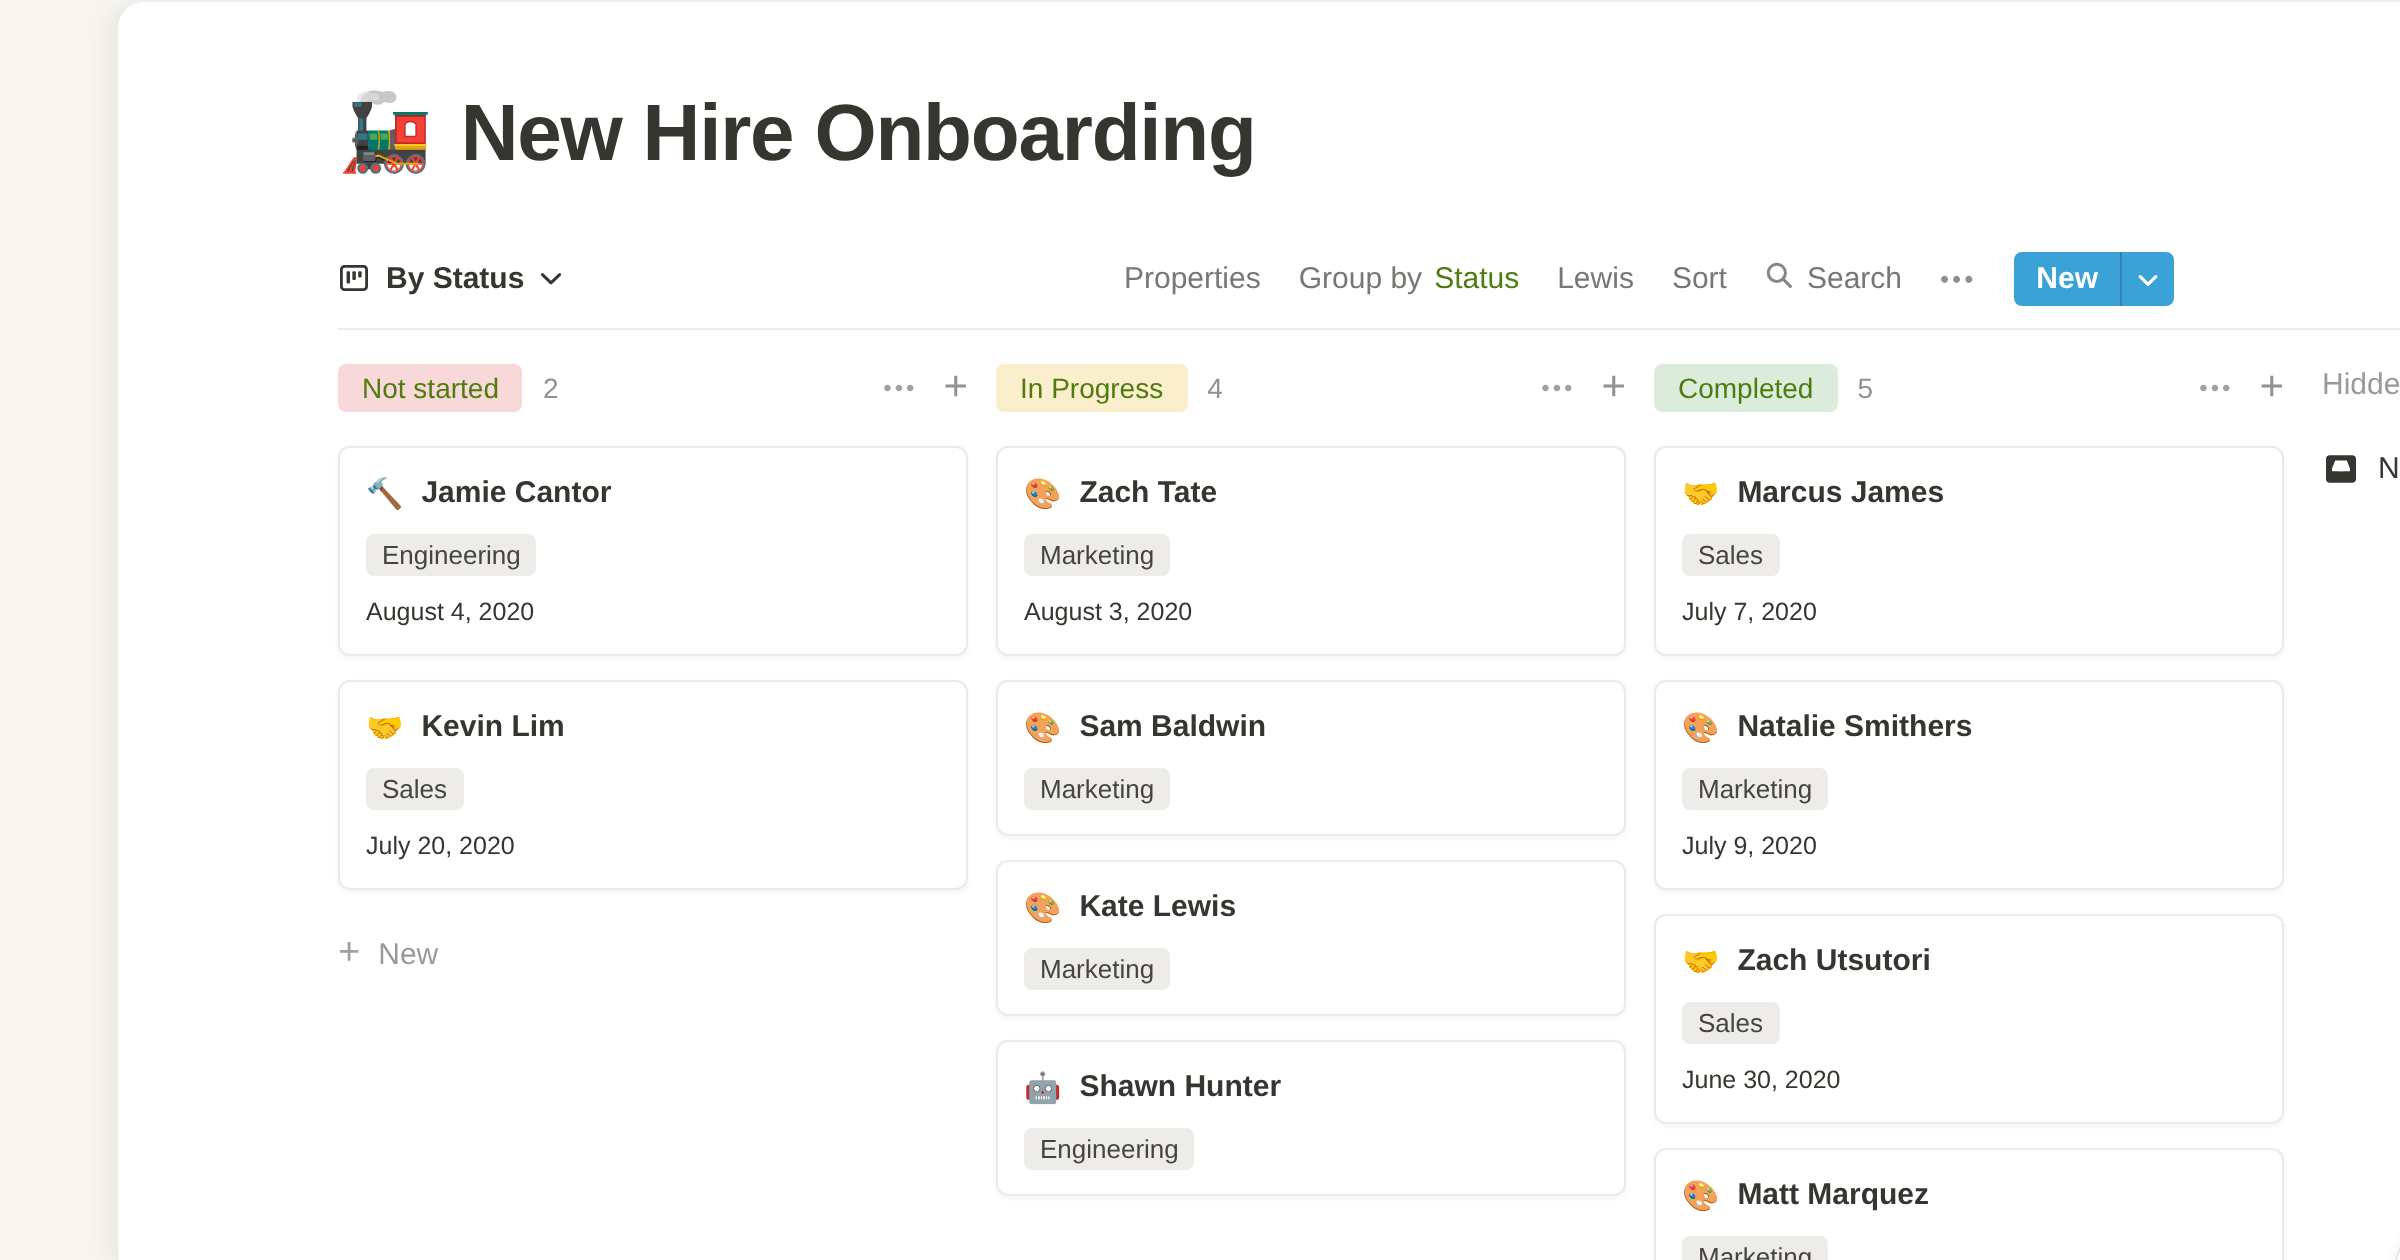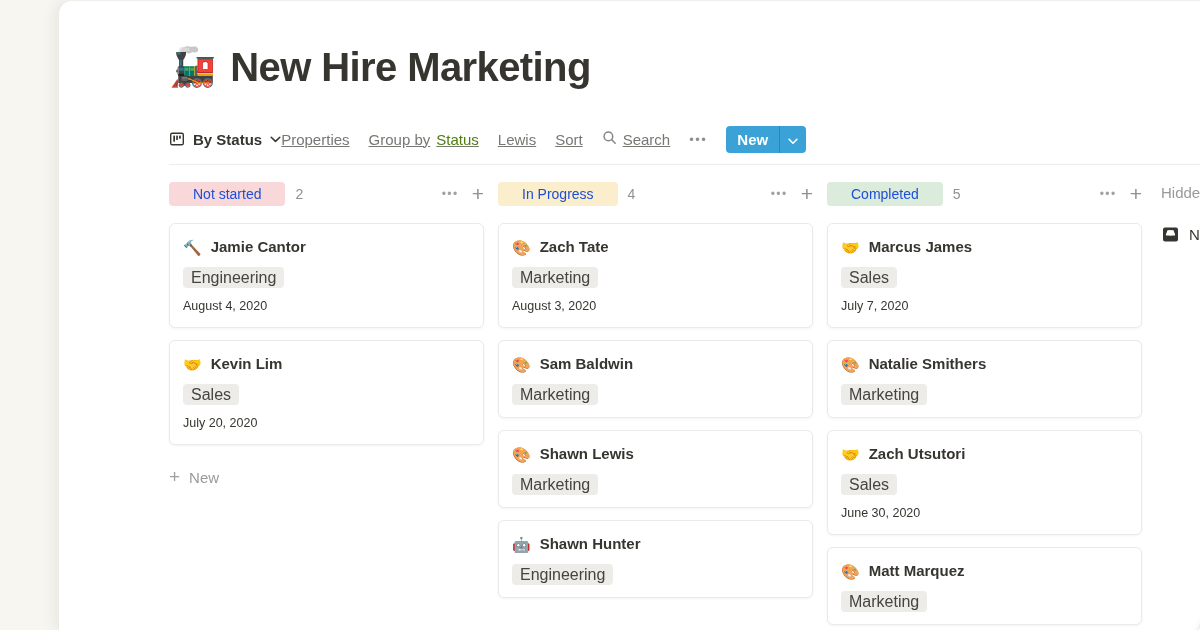--- a/index.html
+++ b/index.html
@@ -17,50 +17,50 @@
     box-shadow:-6px 0 12px rgba(0,0,0,0.05);
   }
   .title-row{
     position:absolute;left:110px;top:42px;display:flex;align-items:center;gap:14px;
   }
   .title-emoji{font-size:38px;line-height:1;}
   .page-title{font-size:40px;font-weight:700;letter-spacing:-0.6px;color:#37352F;line-height:1.2;}
 
   .toolbar{
     position:absolute;left:110px;right:114px;top:120px;height:36px;
-    display:flex;align-items:center;
+    display:flex;align-items:center;justify-content:space-between;
   }
   .view-switcher{display:flex;align-items:center;gap:8px;font-size:15px;font-weight:700;color:#37352F;cursor:pointer;}
   .view-switcher svg{display:block;}
   .toolbar-right{display:flex;align-items:center;gap:19px;font-size:15px;color:#787773;}
-  .tb-item{display:flex;align-items:center;gap:6px;cursor:pointer;text-decoration:underline;}
+  .tb-item{display:flex;align-items:center;gap:6px;cursor:pointer;}
   .tb-strong{color:#4d7c0f;font-weight:500;}
   .tb-dots{font-size:13px;letter-spacing:1.5px;color:#908F8B;}
   .new-btn{display:flex;align-items:stretch;border-radius:4px;overflow:hidden;cursor:pointer;}
   .new-btn-main{padding:5px 11px;color:#fff;font-weight:600;font-size:15px;}
   .new-btn-chev{padding:0 8px;display:flex;align-items:center;border-left:1px solid rgba(0,0,0,0.18);}
 
   .divider{position:absolute;left:110px;right:0;top:163px;height:1px;background:#EDECE8;}
 
   .board{position:absolute;left:110px;top:181px;display:flex;gap:14px;}
   .column{width:315px;flex:none;}
   .col-header{display:flex;align-items:center;height:24px;margin-bottom:17px;}
-  .col-badge{padding:2px 24px;border-radius:4px;font-size:14px;color:#1d4ed8;line-height:20px;}
+  .col-badge{padding:2px 12px;border-radius:4px;font-size:14px;color:#4d7c0f;line-height:20px;}
   .col-count{margin-left:10px;color:#92918D;font-size:14px;}
   .col-icons{margin-left:auto;display:flex;align-items:center;gap:13px;}
   .col-dots{font-size:12px;letter-spacing:1.5px;color:#A3A19C;cursor:pointer;}
   .col-plus{font-size:21px;font-weight:300;color:#93928E;line-height:18px;cursor:pointer;}
   .cards{display:flex;flex-direction:column;gap:12px;}
   .card{
     background:#fff;border:1px solid #EBEAE6;border-radius:6px;
     box-shadow:0 1px 3px rgba(0,0,0,0.05);padding:12px 13px;cursor:pointer;
   }
   .card-title-row{display:flex;align-items:center;gap:9px;font-size:15px;font-weight:600;color:#37352F;line-height:22px;}
   .card-emoji{font-size:15px;line-height:1;}
-  .card-tag{display:inline-block;margin-top:9px;background:#EDECE9;border-radius:4px;padding:2px 8px;font-size:16px;color:#45443F;line-height:17px;}
+  .card-tag{display:inline-block;margin-top:9px;background:#EDECE9;border-radius:4px;padding:2px 8px;font-size:13px;color:#45443F;line-height:17px;}
   .card-date{margin-top:9px;font-size:12.5px;color:#37352F;line-height:18px;}
   .add-new{display:flex;align-items:center;gap:9px;margin-top:20px;height:24px;color:#9B9A97;font-size:15px;cursor:pointer;}
   .add-new .plus-glyph{font-size:19px;font-weight:300;color:#A3A19C;}
 
   .hidden-section{position:absolute;left:1102px;top:183px;width:220px;white-space:nowrap;}
   .hidden-label{color:#9B9A97;font-size:15px;}
   .hidden-item{margin-top:24px;display:flex;align-items:center;gap:9px;font-size:15px;font-weight:500;color:#37352F;cursor:pointer;}
   .hidden-item svg{flex:none;display:block;}
 
   .help-btn{
@@ -70,21 +70,21 @@
     color:#8F8E8A;font-size:21px;font-weight:500;padding-top:9px;box-sizing:border-box;cursor:pointer;
   }
 </style>
 </head>
 <body>
 
 <div class="page">
 
   <div class="title-row">
     <span class="title-emoji">🚂</span>
-    <span class="page-title">New Hire Marketing</span>
+    <span class="page-title">New Hire Onboarding</span>
   </div>
 
   <div class="toolbar">
     <div class="view-switcher">
       <span>
         <svg width="16" height="16" viewBox="0 0 16 16" fill="none">
           <rect x="1.7" y="2.2" width="12.6" height="11.6" rx="1.6" stroke="#37352F" stroke-width="1.4"></rect>
           <rect x="4.3" y="4.6" width="1.7" height="6.2" rx="0.5" fill="#37352F"></rect>
           <rect x="7.2" y="4.6" width="1.7" height="4.4" rx="0.5" fill="#37352F"></rect>
           <rect x="10.1" y="4.6" width="1.7" height="3.1" rx="0.5" fill="#37352F"></rect>
@@ -188,21 +188,21 @@
     <div class="card-title-row">
       <span class="card-emoji">🎨</span>
       <span>Sam Baldwin</span>
     </div>
     <span class="card-tag">Marketing</span>
   </div>
 
   <div class="card">
     <div class="card-title-row">
       <span class="card-emoji">🎨</span>
-      <span>Shawn Lewis</span>
+      <span>Kate Lewis</span>
     </div>
     <span class="card-tag">Marketing</span>
   </div>
 
   <div class="card">
     <div class="card-title-row">
       <span class="card-emoji">🤖</span>
       <span>Shawn Hunter</span>
     </div>
     <span class="card-tag">Engineering</span>
@@ -230,20 +230,21 @@
     <span class="card-tag">Sales</span>
     <div class="card-date">July 7, 2020</div>
   </div>
 
   <div class="card">
     <div class="card-title-row">
       <span class="card-emoji">🎨</span>
       <span>Natalie Smithers</span>
     </div>
     <span class="card-tag">Marketing</span>
+    <div class="card-date">July 9, 2020</div>
   </div>
 
   <div class="card">
     <div class="card-title-row">
       <span class="card-emoji">🤝</span>
       <span>Zach Utsutori</span>
     </div>
     <span class="card-tag">Sales</span>
     <div class="card-date">June 30, 2020</div>
   </div>

